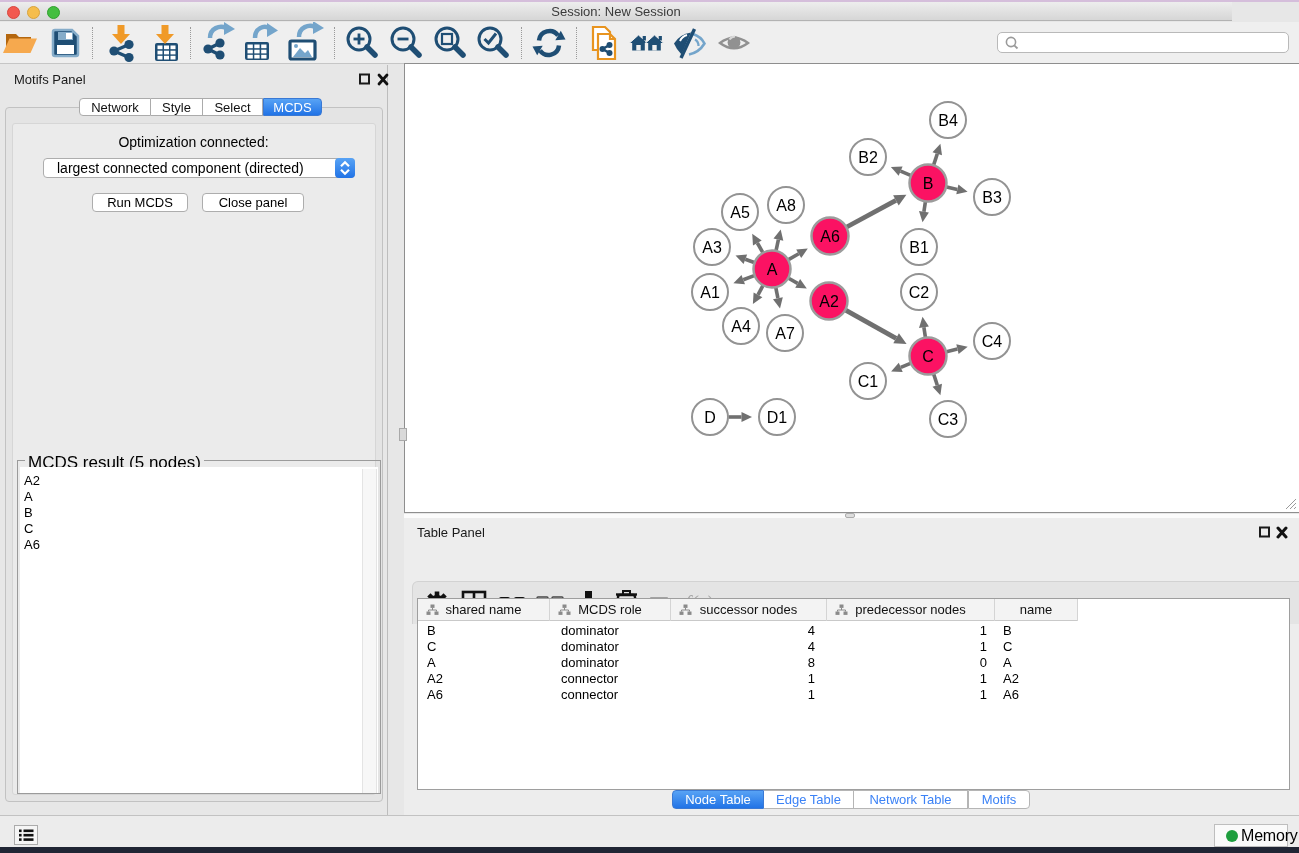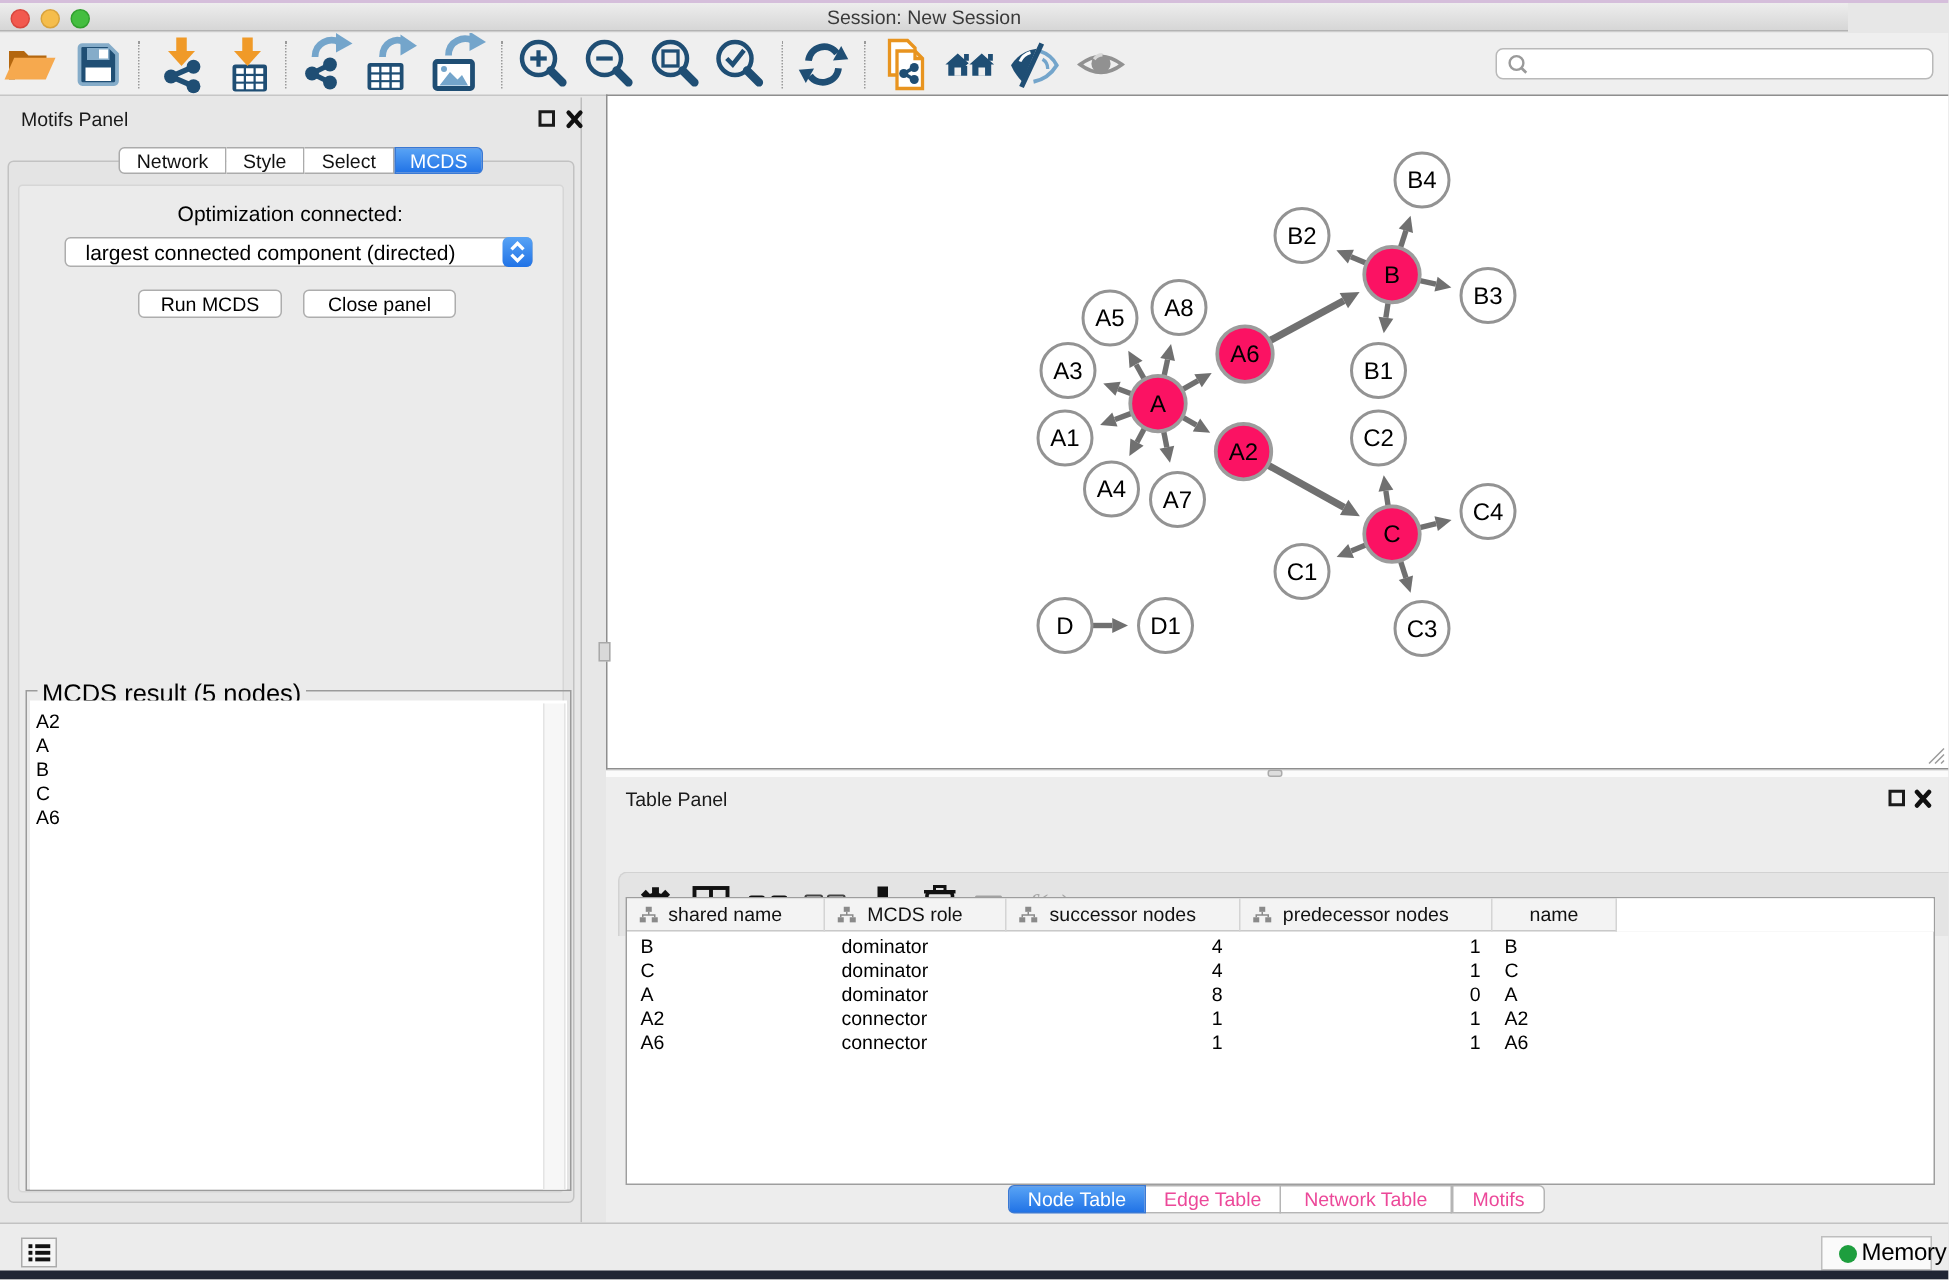--- a/index.html
+++ b/index.html
@@ -65,21 +65,21 @@
 #ttoolbar { position:absolute; left:8px; top:35px; width:980px; height:43px; background:#E4E4E4;
   border:1px solid #D2D2D2; border-radius:6px 6px 0 0; border-bottom:none;margin-top:28px; }
 #ttable { position:absolute; left:13px; top:80px; width:873px; height:192px; background:#FFF; border:1px solid #9E9E9E; }
 #thead { position:absolute; left:0; top:0; width:100%; height:22px; background:#F3F3F3; border-bottom:1px solid #C9C9C9; }
 #thead .hcell { position:absolute; top:0; height:22px; border-right:1px solid #D4D4D4; font-size:13px;
   text-align:center; line-height:22px; color:#111; }
 .trow { position:absolute; left:0; width:100%; height:16px; font-size:13px; color:#000; }
 .trow span { position:absolute; }
 #ttabs { position:absolute; left:268px; top:272px; height:19px; font-size:13px; }
 #ttabs .tab { position:absolute; top:0; height:19px; background:#FFF; border:1px solid #B5B5B5;
-  text-align:center; line-height:18px; color:#ec4899; }
+  text-align:center; line-height:18px; color:#3b82f6; }
 #ttabs .sel { background:linear-gradient(#58A3F5,#2173E6); color:#FFF; border-color:#3A79D4; }
 
 
 #statusbar { left:0; top:815px; width:1299px; height:32px; background:#ECECEC; border-top:1px solid #C2C2C2; }
 #memory { position:absolute; left:1214px; top:8px; width:74px; height:23px; background:#FAFAFA;
   border:1px solid #BEBEBE; font-size:16px; line-height:21px; color:#000; letter-spacing:-0.2px; }
 #memory .dot { position:absolute; left:11px; top:5px; width:12px; height:12px; border-radius:50%; background:#1E9E3E; }
 #memory .mtext { position:absolute; left:26px; }
 #listicon { position:absolute; left:14px; top:9px; width:24px; height:20px; background:#F5F5F5; border:1px solid #ABABAB; }
 #deskedge { left:0; top:847px; width:1299px; height:6px; background:#202534; }

